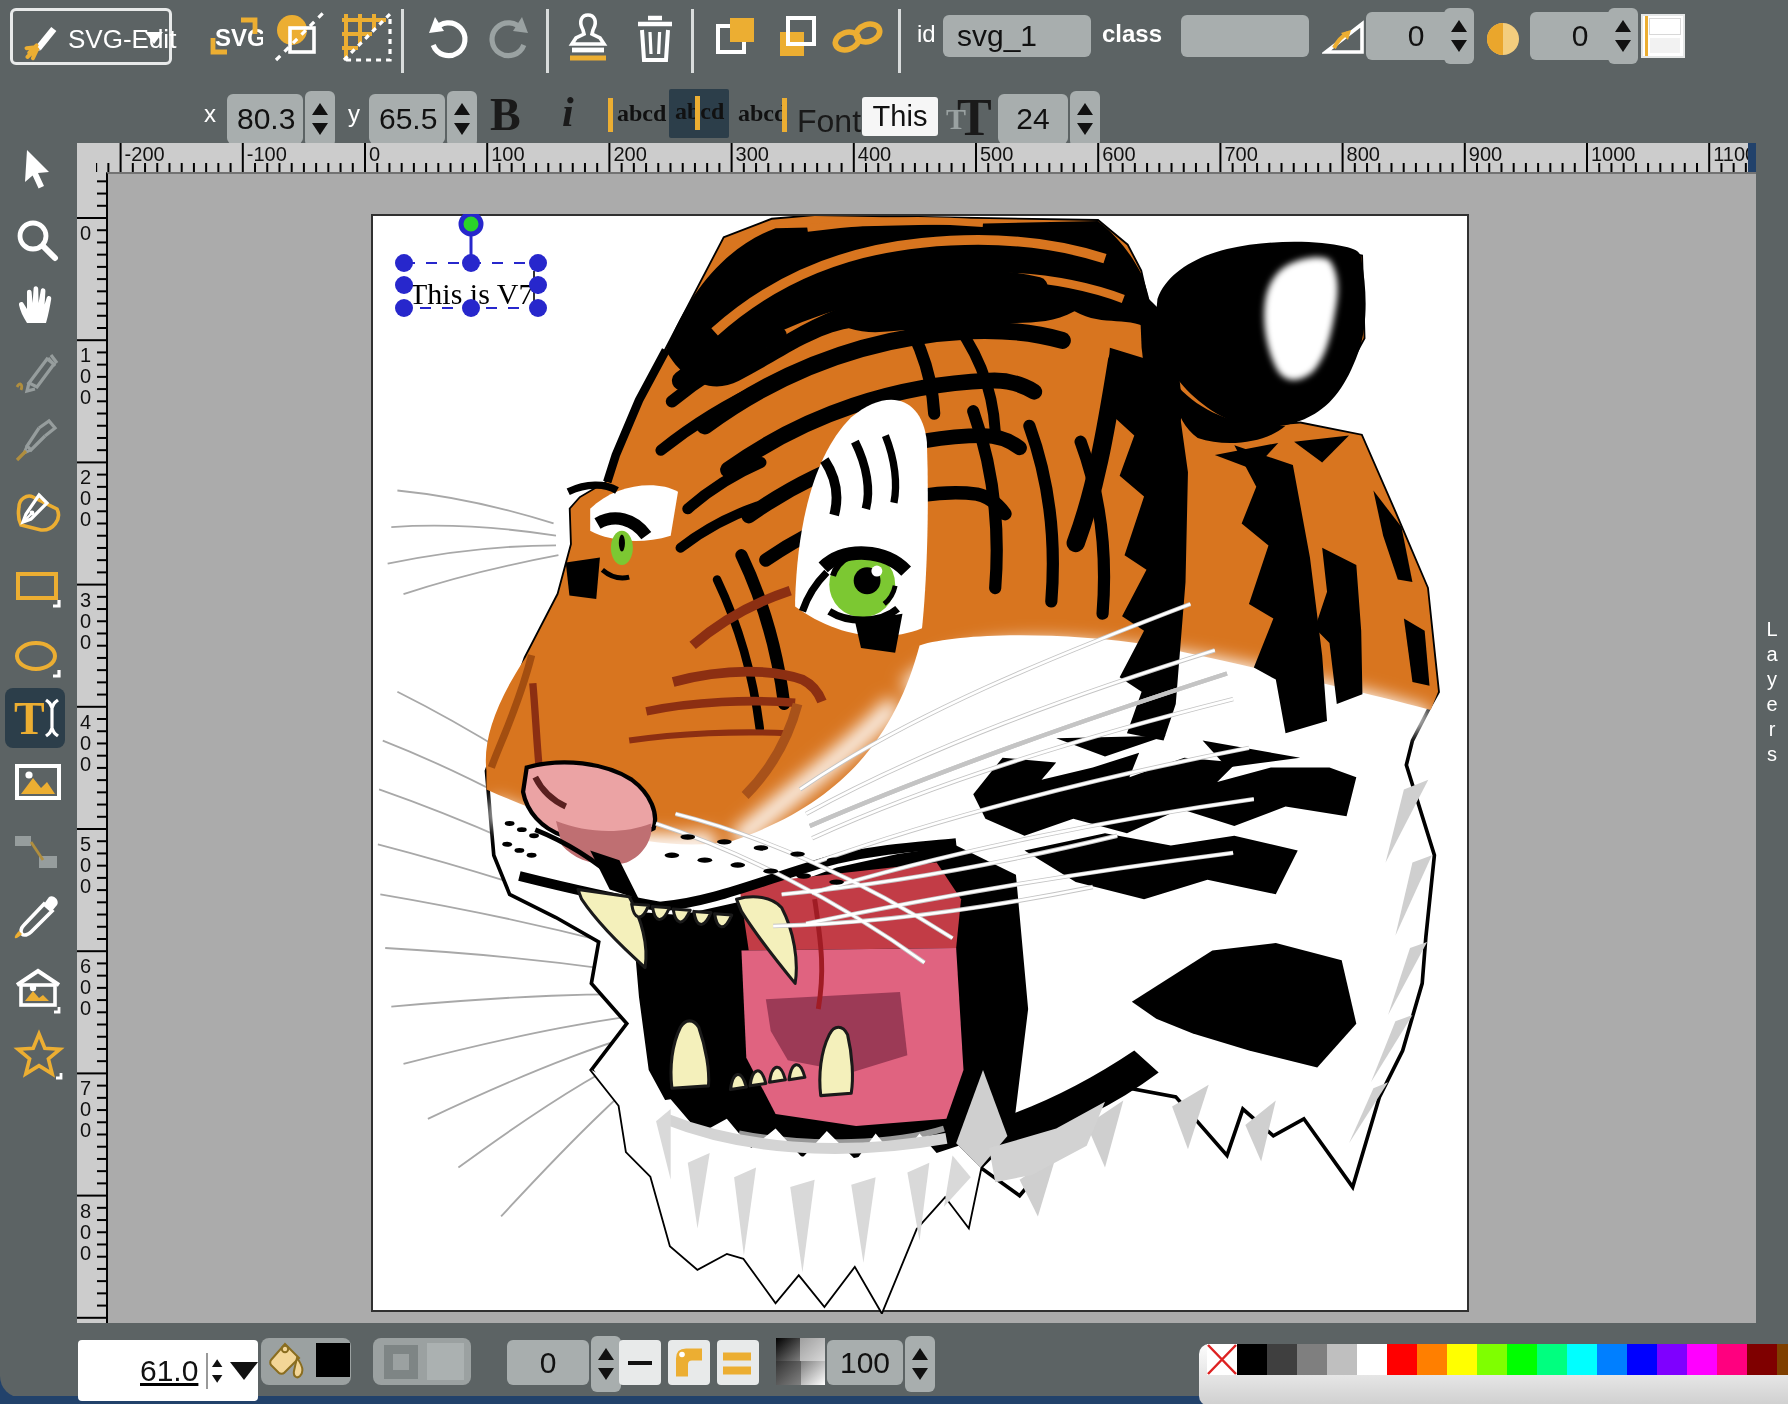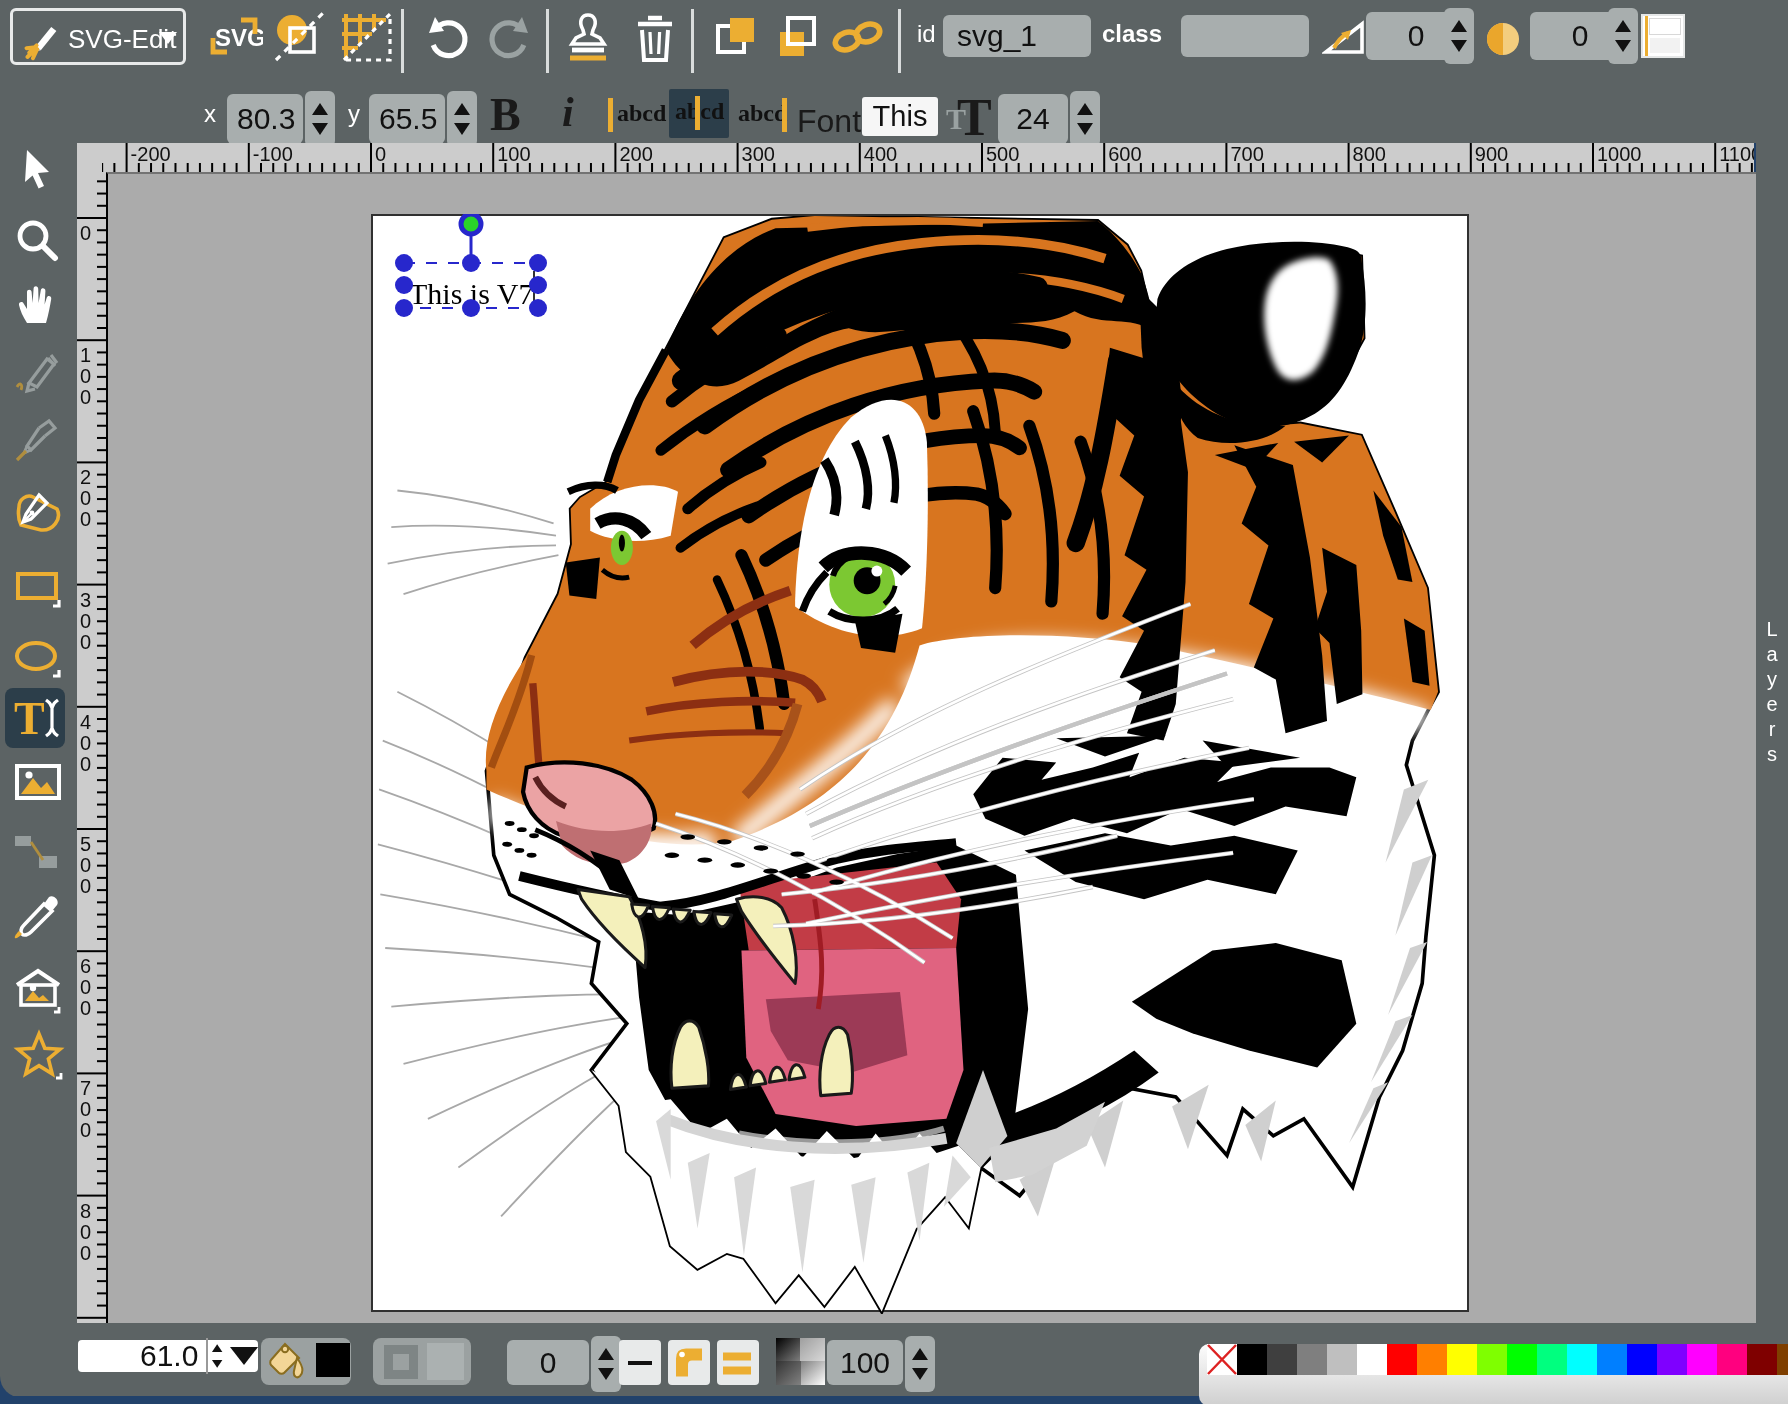--- a/index.html
+++ b/index.html
@@ -13,21 +13,21 @@
   .spin:after  { content:""; position:absolute; left:7px; bottom:12px; border-left:8px solid transparent; border-right:8px solid transparent; border-top:12px solid #111; }
   .wlabel { color:#fff; font-size:24px; }
   .sep { width:3px; height:64px; background:#d9dcdc; }
 </style>
 </head>
 <body>
 <div id="app">
 
   <div class="abs bar" style="left:0;top:0;width:1788px;height:143px;"></div>
 
-  <div class="abs" style="left:10px;top:8px;width:176px;height:57px;border:3px solid #e8eaea;border-radius:6px;display:flex;align-items:center;">
+  <div class="abs" style="left:10px;top:8px;width:162px;height:57px;border:3px solid #e8eaea;border-radius:6px;display:flex;align-items:center;">
     <svg class="abs" style="left:8px;top:6px;" width="44" height="44" viewBox="0 0 24 24">
       <g>
         <path d="M8 16 L16.5 5.5 L19.3 7.7 L10.8 18.2 Z" fill="#fff"></path>
         <path d="M8 16 L7.2 19 L10.8 18.2 Z" fill="#ddd"></path>
       </g>
       <g stroke="#ecae32" stroke-width="2.2" stroke-linecap="round">
         <path d="M4.5 19.5 L8.5 15.5 M3 17 L8 16.5 M3.5 21.8 L8 17.5 M6.5 22.5 L8.8 17.5"></path>
       </g>
     </svg>
     <div class="wlabel abs" style="left:55px;top:13px;font-size:26px;white-space:nowrap;">SVG-Edit</div>
@@ -152,21 +152,21 @@
   <div class="abs" style="left:797px;top:103px;font-size:32px;color:#1a1a1a;">Font:</div>
   <div class="abs" style="left:862px;top:97px;width:76px;height:39px;background:#f6f6f6;border-radius:3px;color:#111;font-size:29px;display:flex;align-items:center;justify-content:center;">This</div>
   <div class="abs" style="left:946px;top:88px;width:50px;height:52px;">
     <span style="position:absolute;left:0;top:14px;font-family:'Liberation Serif',serif;font-weight:bold;font-size:30px;color:#9aa2a2;">T</span>
     <span style="position:absolute;left:11px;top:0px;font-family:'Liberation Serif',serif;font-weight:bold;font-size:52px;color:#1a1a1a;">T</span>
   </div>
   <div class="abs ginput" style="left:998px;top:94px;width:70px;height:50px;justify-content:center;">24</div>
   <div class="abs spin" style="left:1070px;top:91px;"></div>
 
   <div class="abs" style="left:77px;top:143px;width:29px;height:29px;background:#ccc;"></div>
-  <div class="abs" id="hruler" style="left:102px;top:143px;width:1652px;height:29px;background:#ccc;overflow:hidden;"><svg width="1652" height="29">
+  <div class="abs" id="hruler" style="left:96px;top:143px;width:1652px;height:29px;background:#ccc;overflow:hidden;"><svg width="1652" height="29">
         <line x1="-36.5" y1="20" x2="-36.5" y2="29" stroke="#000" stroke-width="2"></line>
         <line x1="-24.279999999999973" y1="20" x2="-24.279999999999973" y2="29" stroke="#000" stroke-width="2"></line>
         <line x1="-12.060000000000002" y1="20" x2="-12.060000000000002" y2="29" stroke="#000" stroke-width="2"></line>
         <line x1="0.15999999999996817" y1="20" x2="0.15999999999996817" y2="29" stroke="#000" stroke-width="2"></line>
         <line x1="12.379999999999995" y1="20" x2="12.379999999999995" y2="29" stroke="#000" stroke-width="2"></line>
         <line x1="24.599999999999994" y1="0" x2="24.599999999999994" y2="29" stroke="#000" stroke-width="2"></line>
         <text x="28.599999999999994" y="18" font-size="20" fill="#111" font-family="Liberation Sans">-200</text>
         <line x1="36.81999999999999" y1="20" x2="36.81999999999999" y2="29" stroke="#000" stroke-width="2"></line>
         <line x1="49.03999999999999" y1="20" x2="49.03999999999999" y2="29" stroke="#000" stroke-width="2"></line>
         <line x1="61.25999999999999" y1="20" x2="61.25999999999999" y2="29" stroke="#000" stroke-width="2"></line>
@@ -703,21 +703,21 @@
       </g>
     </svg>
   </div>
 
   <div class="abs bar" style="left:1756px;top:143px;width:32px;height:1180px;"></div>
   <div class="abs" style="left:1756px;top:617px;width:32px;color:#fff;font-size:20px;text-align:center;line-height:25px;">L<br>a<br>y<br>e<br>r<br>s</div>
 
   <div class="abs bar" style="left:0;top:1323px;width:1788px;height:75px;border-bottom-left-radius:22px;"></div>
   <div class="abs" style="left:0;top:1396px;width:1788px;height:8px;background:#22426b;"></div>
 
-  <div class="abs" style="left:78px;top:1340px;width:180px;height:32px;background:#fff;border-radius:4px;display:flex;align-items:center;">
+  <div class="abs" style="left:78px;top:1340px;width:180px;height:61px;background:#fff;border-radius:4px;display:flex;align-items:center;text-decoration:underline;">
     <span style="margin-left:62px;font-size:30px;color:#111;">61.0</span>
     <span style="display:inline-block;width:2px;height:36px;background:#999;margin-left:8px;"></span>
     <svg width="22" height="40" viewBox="0 0 11 20" style="margin-left:2px;">
       <path d="M5.5 1 L9.5 7 L1.5 7 Z" fill="#111"></path>
         <path d="M5.5 19 L9.5 13 L1.5 13 Z" fill="#111"></path>
     </svg>
     <div style="width:0;height:0;border-left:14px solid transparent;border-right:14px solid transparent;border-top:18px solid #111;margin-left:6px;"></div>
   </div>
 
   <div class="abs" style="left:261px;top:1338px;width:90px;height:47px;background:#9ba1a1;border-radius:8px;">

